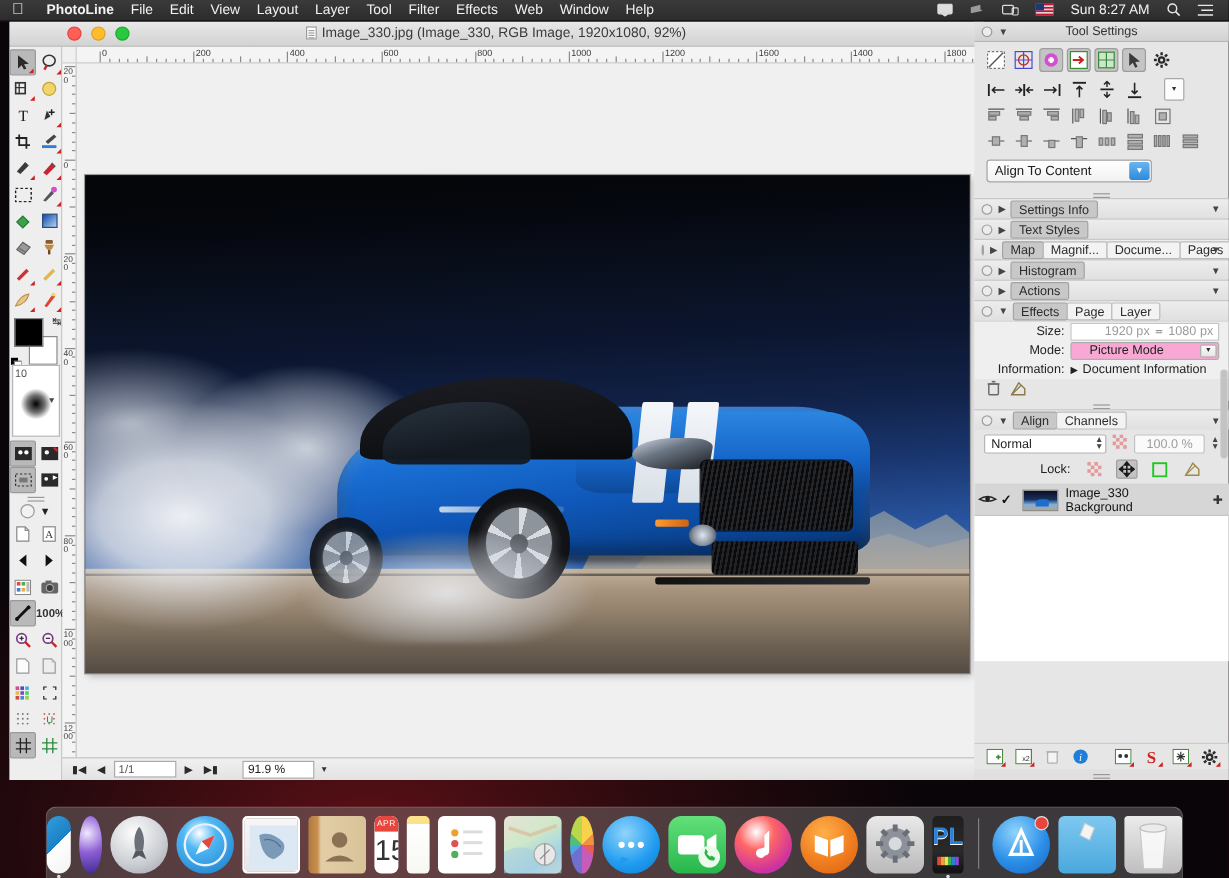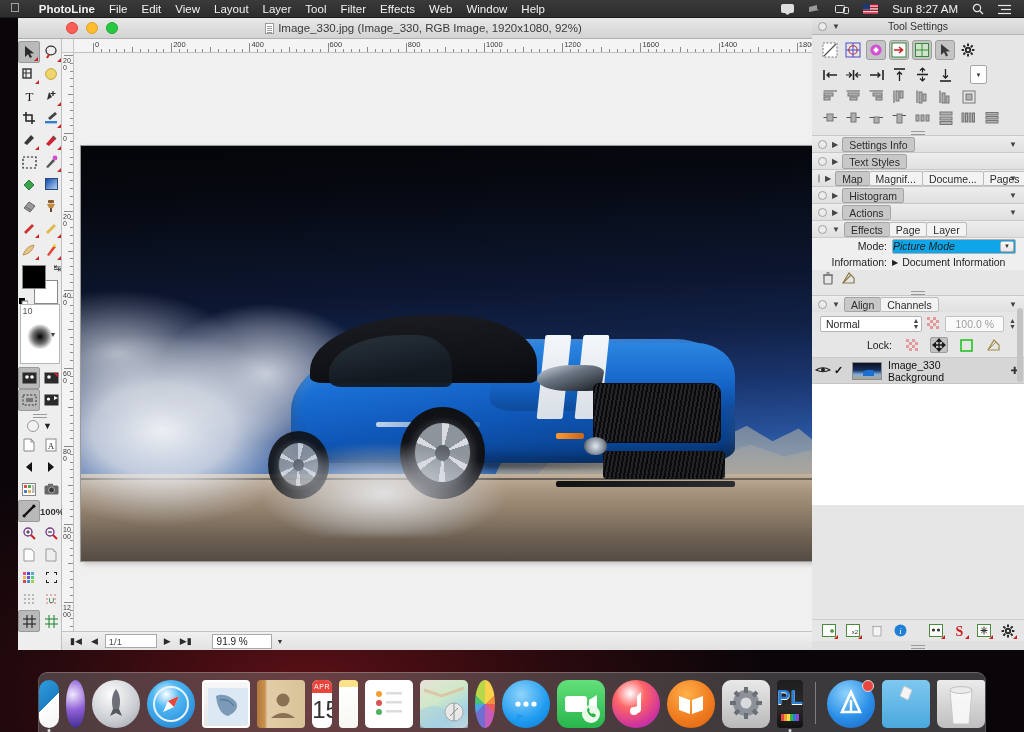--- a/index.html
+++ b/index.html
@@ -32,21 +32,21 @@
   }
   .menubar .apple { margin: 0 12px 0 10px; font-size: 13px; line-height: 1; position: relative; top: -1px; }
   .menubar .mi { padding: 0 7px; line-height: 18px; white-space: nowrap; }
   .menubar .mi.app { font-weight: bold; }
   .menubar .right { margin-left: auto; display: flex; align-items: center; padding-right: 6px; }
   .menubar .right .mi { padding: 0 7px; }
   .mb-icon { display: inline-block; vertical-align: middle; }
 
   
   .window {
-    position: absolute; left: 18px; top: 18px; width: 812px; height: 632px;
+    position: absolute; left: 8px; top: 18px; width: 812px; height: 632px;
     background: #ececec;
     border-right: 1px solid #b3b3b3;
     text-decoration: underline;
   }
   .titlebar {
     position: relative; height: 21px;
     background: linear-gradient(180deg, #e8e8e8 0%, #d3d3d3 100%);
     border-bottom: 1px solid #b0b0b0;
     display: flex; align-items: center;
   }
@@ -362,24 +362,23 @@
   .drow { display: flex; align-items: center; height: 16px; font-size: 10.5px; color: #1f1f1f; }
   .drow .dlabel { width: 80px; text-align: right; padding-right: 5px; color: #222; }
   .drow .dval { flex: 1; }
   .dfield-ro { color: #9a9a9a; }
   .dsize {
     flex: 1; display: flex; align-items: center; gap: 4px;
     background: #fff; border: 1px solid #c6c6c6; height: 15px; margin-right: 8px; padding: 0 4px;
     justify-content: flex-end;
   }
   .dselect {
-    flex: 1; height: 15px; background: #0ea5e9; border: 1px solid #aeaeae; border-radius: 2px;
-    display: flex; align-items: center; padding-left: 0; margin-right: 8px; position: relative;
+    flex: 1; height: 15px; background: #f9a8d4; border: 1px solid #aeaeae; border-radius: 2px;
+    display: flex; align-items: center; padding-left: 15px; margin-right: 8px; position: relative;
     font-size: 10.5px;
-    font-style: italic;
   }
   .dselect .sb {
     position: absolute; right: 1px; top: 1px; width: 14px; height: 11px;
     background: linear-gradient(180deg,#fafafa,#e6e6e6); border: 1px solid #b0b0b0;
     border-radius: 2px; font-size: 6px; display: flex; align-items: center; justify-content: center; color: #333;
   }
   .dinfo { display: flex; align-items: center; gap: 4px; }
 
   .minitools { height: 18px; display: flex; align-items: center; gap: 8px; padding-left: 10px; background: #e6e6e6; }
 
@@ -1381,20 +1380,26 @@
       </div>
       <div class="abtn">
         <svg width="14" height="14" viewBox="0 0 14 14">
             <rect x="1" y="1.5" width="12" height="2.5" fill="#b0b0b0" stroke="#777"></rect>
             <rect x="1" y="5.5" width="12" height="2.5" fill="#b0b0b0" stroke="#777"></rect>
             <rect x="1" y="9.5" width="12" height="2.5" fill="#b0b0b0" stroke="#777"></rect>
           </svg>
       </div>
     </div>
 
+    <div class="selectwrap">
+      <div class="pl-select">
+        <span>Align To Content</span>
+        <span class="sbtn">▼</span>
+      </div>
+    </div>
 
     <div class="divgrip">
         <i></i>
       </div>
 
     <div class="sect">
       <div class="scircle"></div>
       <span class="stri">▶</span>
       <div class="tabs">
         <span class="tab on">Settings Info</span>
@@ -1444,20 +1449,28 @@
       <div class="scircle"></div>
       <span class="stri">▼</span>
       <div class="tabs">
         <span class="tab on">Effects</span>
         <span class="tab">Page</span>
         <span class="tab">Layer</span>
       </div>
     </div>
 
     <div class="docbody">
+      <div class="drow">
+        <span class="dlabel">Size:</span>
+        <div class="dsize">
+          <span class="dfield-ro">1920 px</span>
+          <span style="color:#999;font-size:9px">≖</span>
+          <span class="dfield-ro">1080 px</span>
+        </div>
+      </div>
       <div class="drow">
         <span class="dlabel">Mode:</span>
         <div class="dselect">
           <span>Picture Mode</span>
           <span class="sb">▼</span>
         </div>
       </div>
       <div class="drow">
         <span class="dlabel">Information:</span>
         <span class="dval dinfo">

